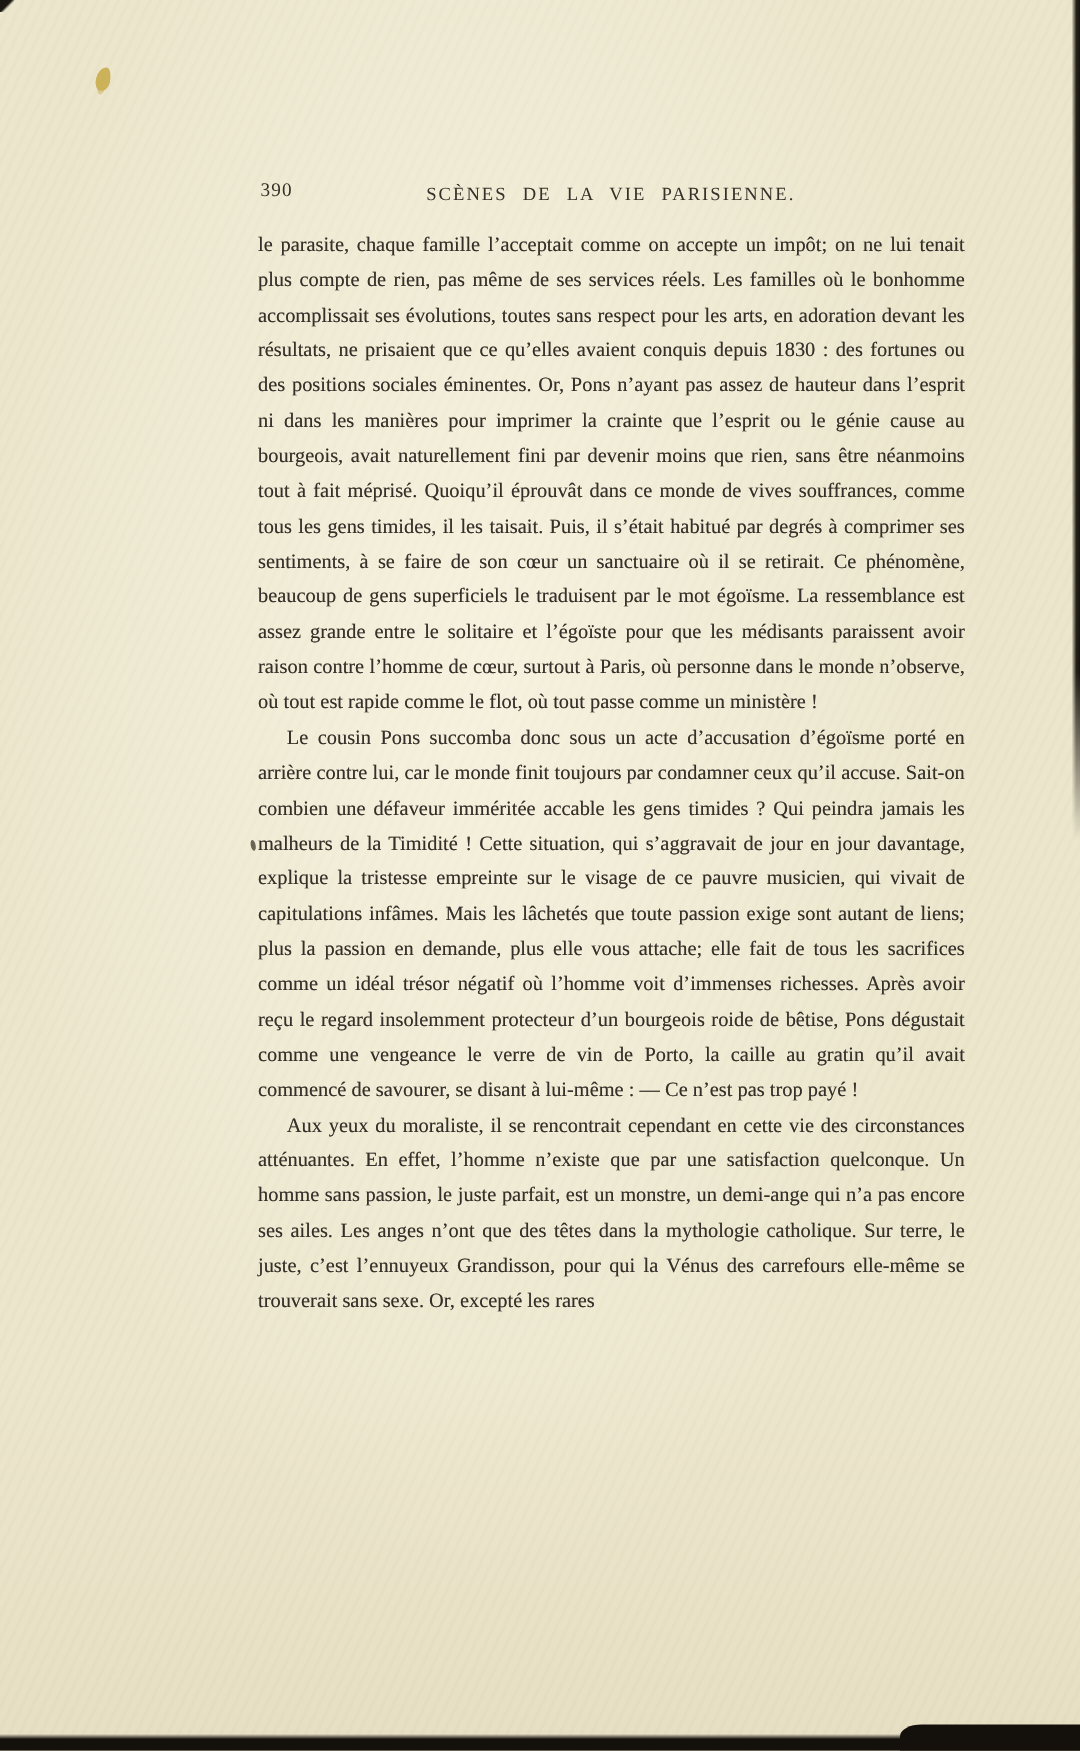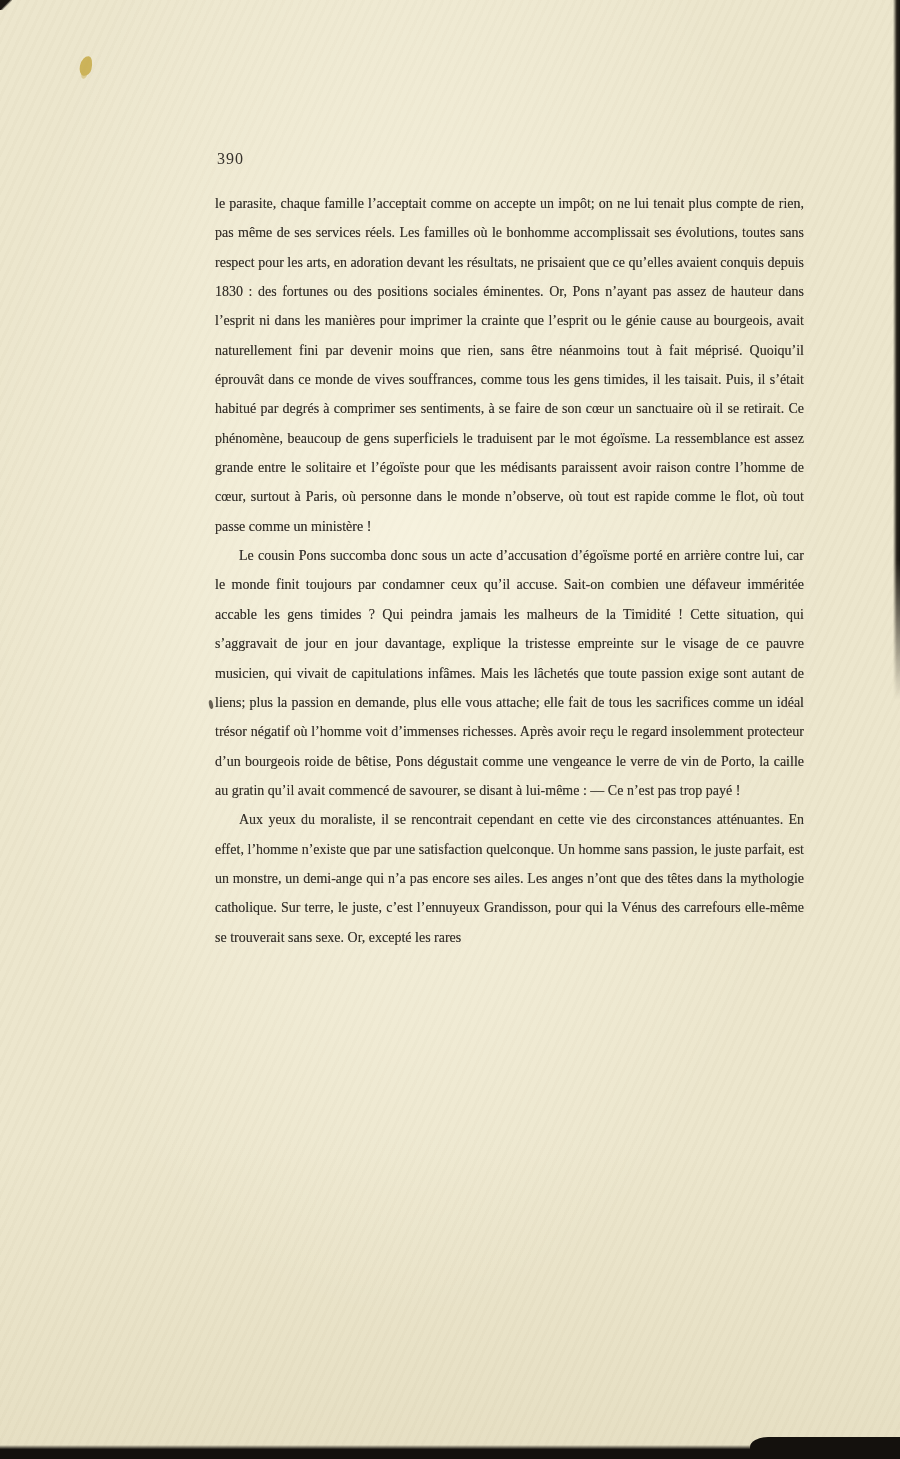--- a/index.html
+++ b/index.html
@@ -24,21 +24,21 @@
     font-size:16px; letter-spacing:1px;
   }
   .running-title {
     position:absolute; left:0; right:0; top:4px;
     text-align:center;
     font-size:15.5px; letter-spacing:1.7px; word-spacing:7px;
   }
 
   .text-block {
     position:absolute; left:215px; top:189px; width:589px;
-    font-size:14px; line-height:29.35px;
+    font-size:17px; line-height:29.35px;
     text-align:justify;
     hyphens:auto;
     -webkit-hyphens:auto;
     text-shadow: 0 0 .4px rgba(53,48,42,.55);
   }
   .para { text-indent:24px; }
   .para.first { text-indent:0; }
 
   
   .artifact { position:absolute; pointer-events:none; }
@@ -84,20 +84,21 @@
 
   <div class="artifact corner-top-left"></div>
   <div class="artifact stain-yellow"></div>
   <div class="artifact edge-right"></div>
   <div class="artifact edge-bottom"></div>
   <div class="artifact edge-bottom-right"></div>
   <div class="artifact ink-speck"></div>
 
   <header class="page-header">
     <span class="page-number">390</span>
+    <span class="running-title">SCÈNES DE LA VIE PARISIENNE.</span>
   </header>
 
   <main class="text-block">
     <p class="para first">le parasite, chaque famille l’acceptait comme on accepte un impôt; on ne lui tenait plus compte de rien, pas même de ses services réels. Les familles où le bonhomme accomplissait ses évolutions, toutes sans respect pour les arts, en adoration devant les résultats, ne prisaient que ce qu’elles avaient conquis depuis 1830 : des fortunes ou des positions sociales éminentes. Or, Pons n’ayant pas assez de hauteur dans l’esprit ni dans les manières pour imprimer la crainte que l’esprit ou le génie cause au bourgeois, avait naturellement fini par devenir moins que rien, sans être néanmoins tout à fait méprisé. Quoiqu’il éprouvât dans ce monde de vives souffrances, comme tous les gens timides, il les taisait. Puis, il s’était habitué par degrés à comprimer ses sentiments, à se faire de son cœur un sanctuaire où il se retirait. Ce phénomène, beaucoup de gens superficiels le traduisent par le mot égoïsme. La ressemblance est assez grande entre le solitaire et l’égoïste pour que les médisants paraissent avoir raison contre l’homme de cœur, surtout à Paris, où personne dans le monde n’observe, où tout est rapide comme le flot, où tout passe comme un ministère !</p>
     <p class="para">Le cousin Pons succomba donc sous un acte d’accusation d’égoïsme porté en arrière contre lui, car le monde finit toujours par condamner ceux qu’il accuse. Sait-on combien une défaveur imméritée accable les gens timides ? Qui peindra jamais les malheurs de la Timidité ! Cette situation, qui s’aggravait de jour en jour davantage, explique la tristesse empreinte sur le visage de ce pauvre musicien, qui vivait de capitulations infâmes. Mais les lâchetés que toute passion exige sont autant de liens; plus la passion en demande, plus elle vous attache; elle fait de tous les sacrifices comme un idéal trésor négatif où l’homme voit d’immenses richesses. Après avoir reçu le regard insolemment protecteur d’un bourgeois roide de bêtise, Pons dégustait comme une vengeance le verre de vin de Porto, la caille au gratin qu’il avait commencé de savourer, se disant à lui-même : — Ce n’est pas trop payé !</p>
     <p class="para">Aux yeux du moraliste, il se rencontrait cependant en cette vie des circonstances atténuantes. En effet, l’homme n’existe que par une satisfaction quelconque. Un homme sans passion, le juste parfait, est un monstre, un demi-ange qui n’a pas encore ses ailes. Les anges n’ont que des têtes dans la mythologie catholique. Sur terre, le juste, c’est l’ennuyeux Grandisson, pour qui la Vénus des carrefours elle-même se trouverait sans sexe. Or, excepté les rares</p>
   </main>
 
 </div>
 

